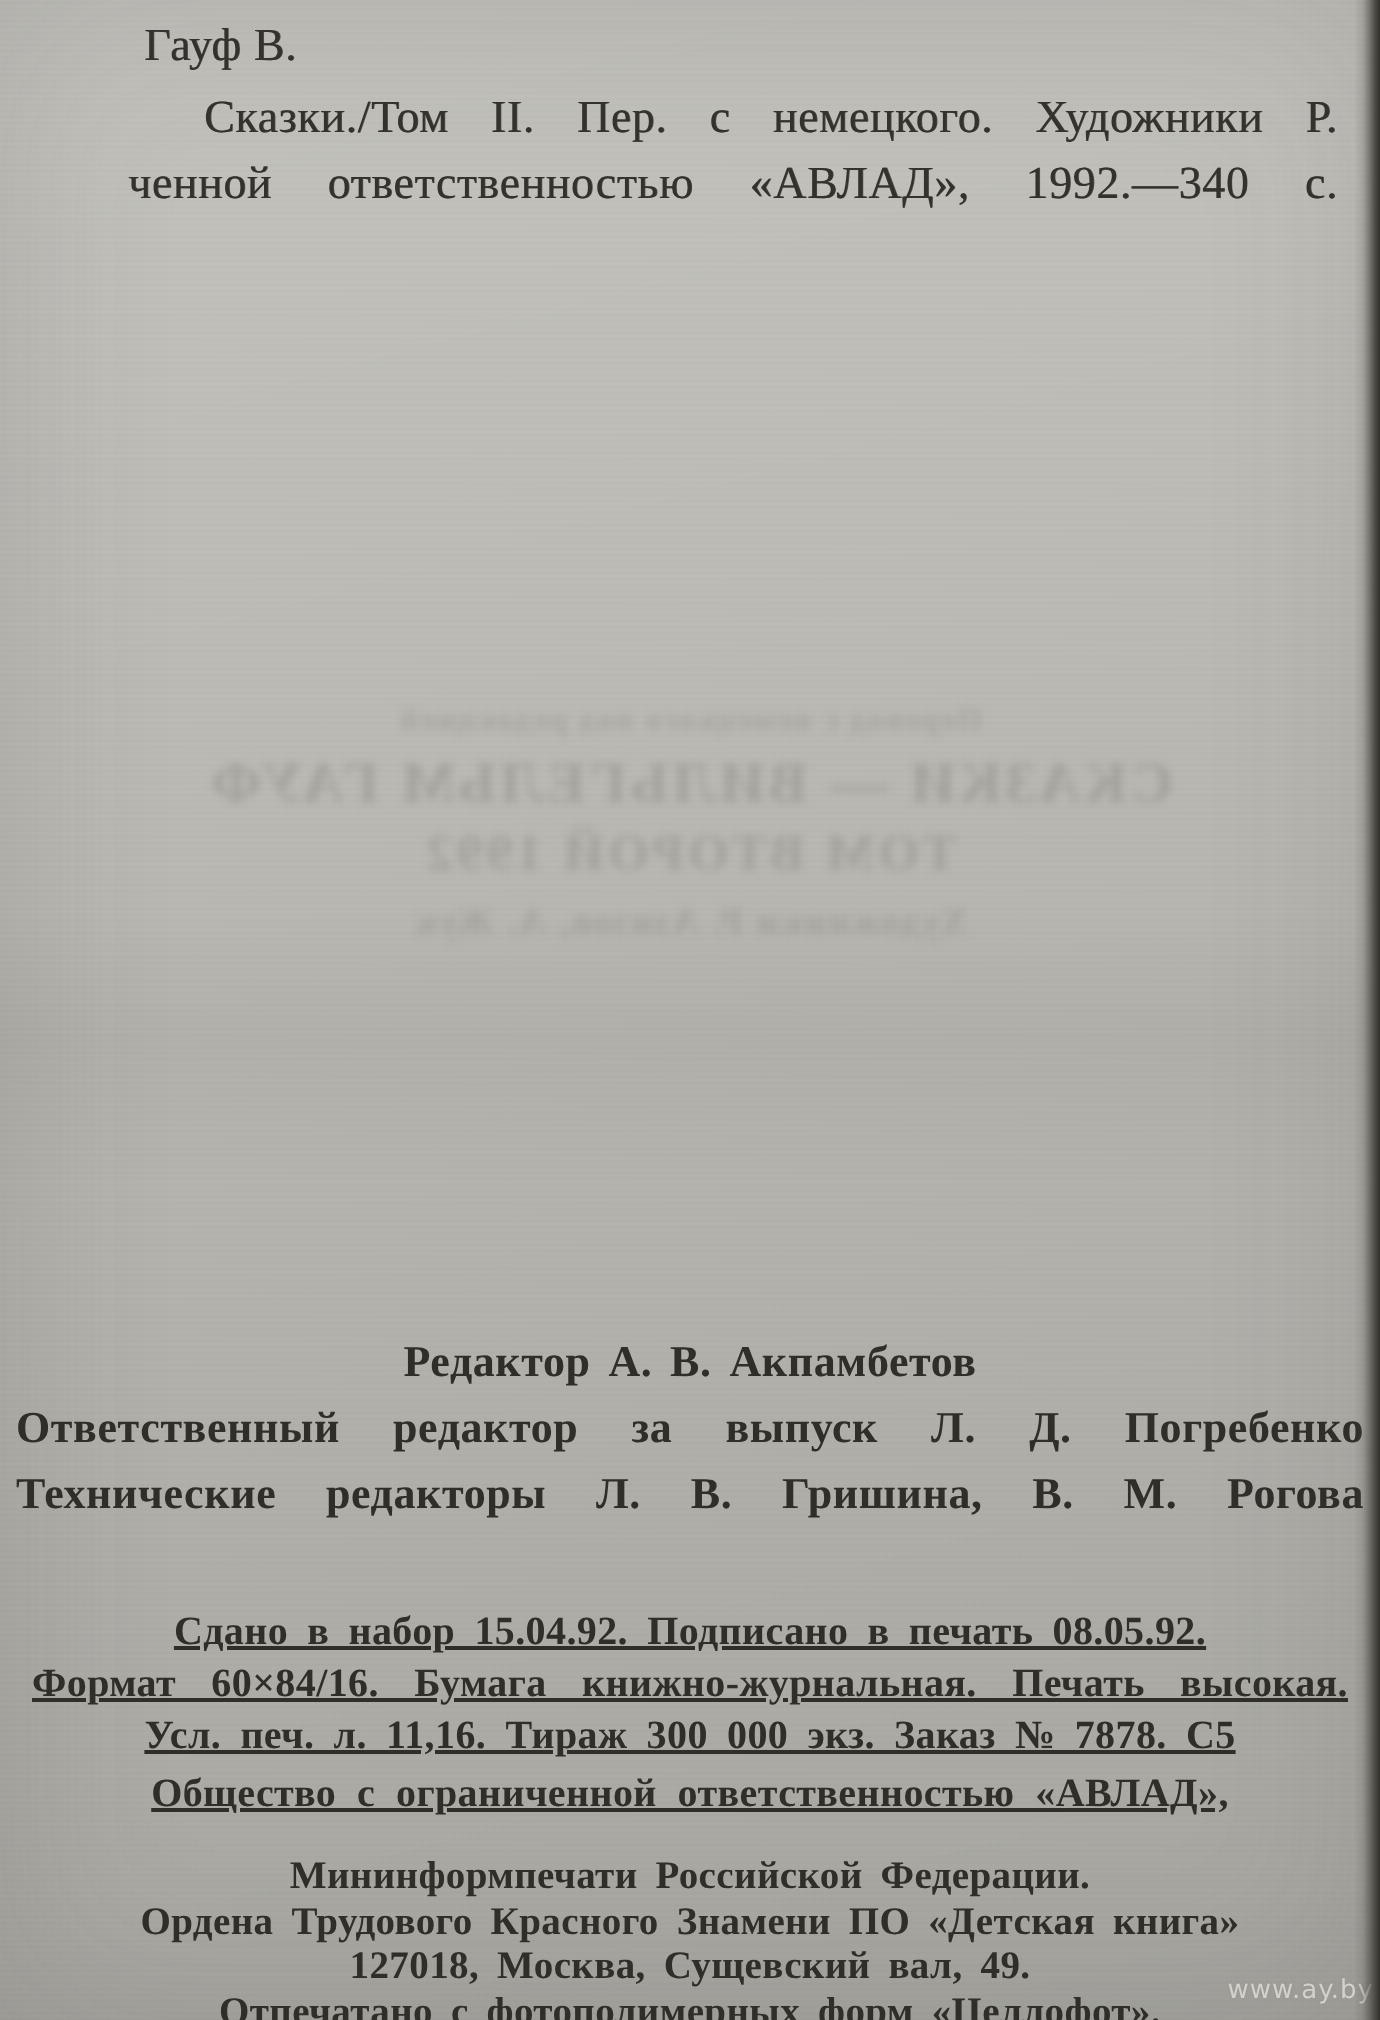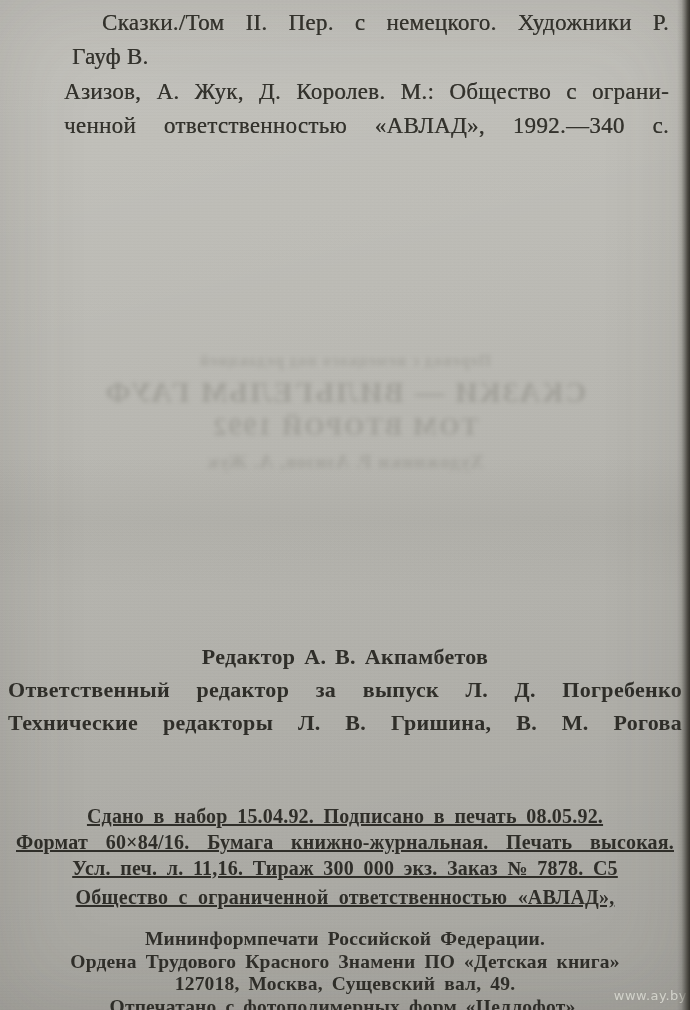--- a/index.html
+++ b/index.html
@@ -63,21 +63,21 @@
     color: #807f77; font-weight: bold;
   }
   .bt { transform: scaleX(-1); filter: blur(2.1px); }
   .bt1 { font-size: 16px; opacity: 0.32; letter-spacing: 1px; }
   .bt2 { font-size: 29px; opacity: 0.40; letter-spacing: 2px; margin-top: 6px; }
   .bt3 { font-size: 26px; opacity: 0.38; letter-spacing: 2px; margin-top: 3px; }
   .bt4 { font-size: 19px; opacity: 0.33; letter-spacing: 1px; margin-top: 9px; }
 
   
   .editors {
-    position: absolute; left: 8px; top: 640px; width: 674px;
+    position: absolute; left: 8px; top: 664px; width: 674px;
     font-size: 22px; font-weight: bold; line-height: 33px;
     letter-spacing: 0.3px; word-spacing: 0.14em;
     color: #2f2e29;
   }
 
   
   .printing {
     position: absolute; left: 16px; top: 803px; width: 658px;
     font-size: 20px; font-weight: bold; line-height: 26px;
     letter-spacing: 0.2px; word-spacing: 0.22em;
@@ -111,23 +111,22 @@
 </style>
 </head>
 <body>
 
 <div class="page">
 
   <div class="grain"></div>
   <div class="mid-shade"></div>
 
   <div class="biblio">
+    <div class="line author">Гауф В.</div>
     <div class="line just indent">Сказки./Том II. Пер. с немецкого. Художники Р.</div>
-    <div class="line author">Гауф В.</div>
-    <div class="line just">Азизов, А. Жук, Д. Королев. М.: Общество с ограни-</div>
     <div class="line just">ченной ответственностью «АВЛАД», 1992.—340 с.</div>
   </div>
 
   <div class="bleed">
     <div class="bt bt1">Перевод с немецкого под редакцией</div>
     <div class="bt bt2">СКАЗКИ — ВИЛЬГЕЛЬМ ГАУФ</div>
     <div class="bt bt3">ТОМ ВТОРОЙ 1992</div>
     <div class="bt bt4">Художники Р. Азизов, А. Жук</div>
   </div>
 

